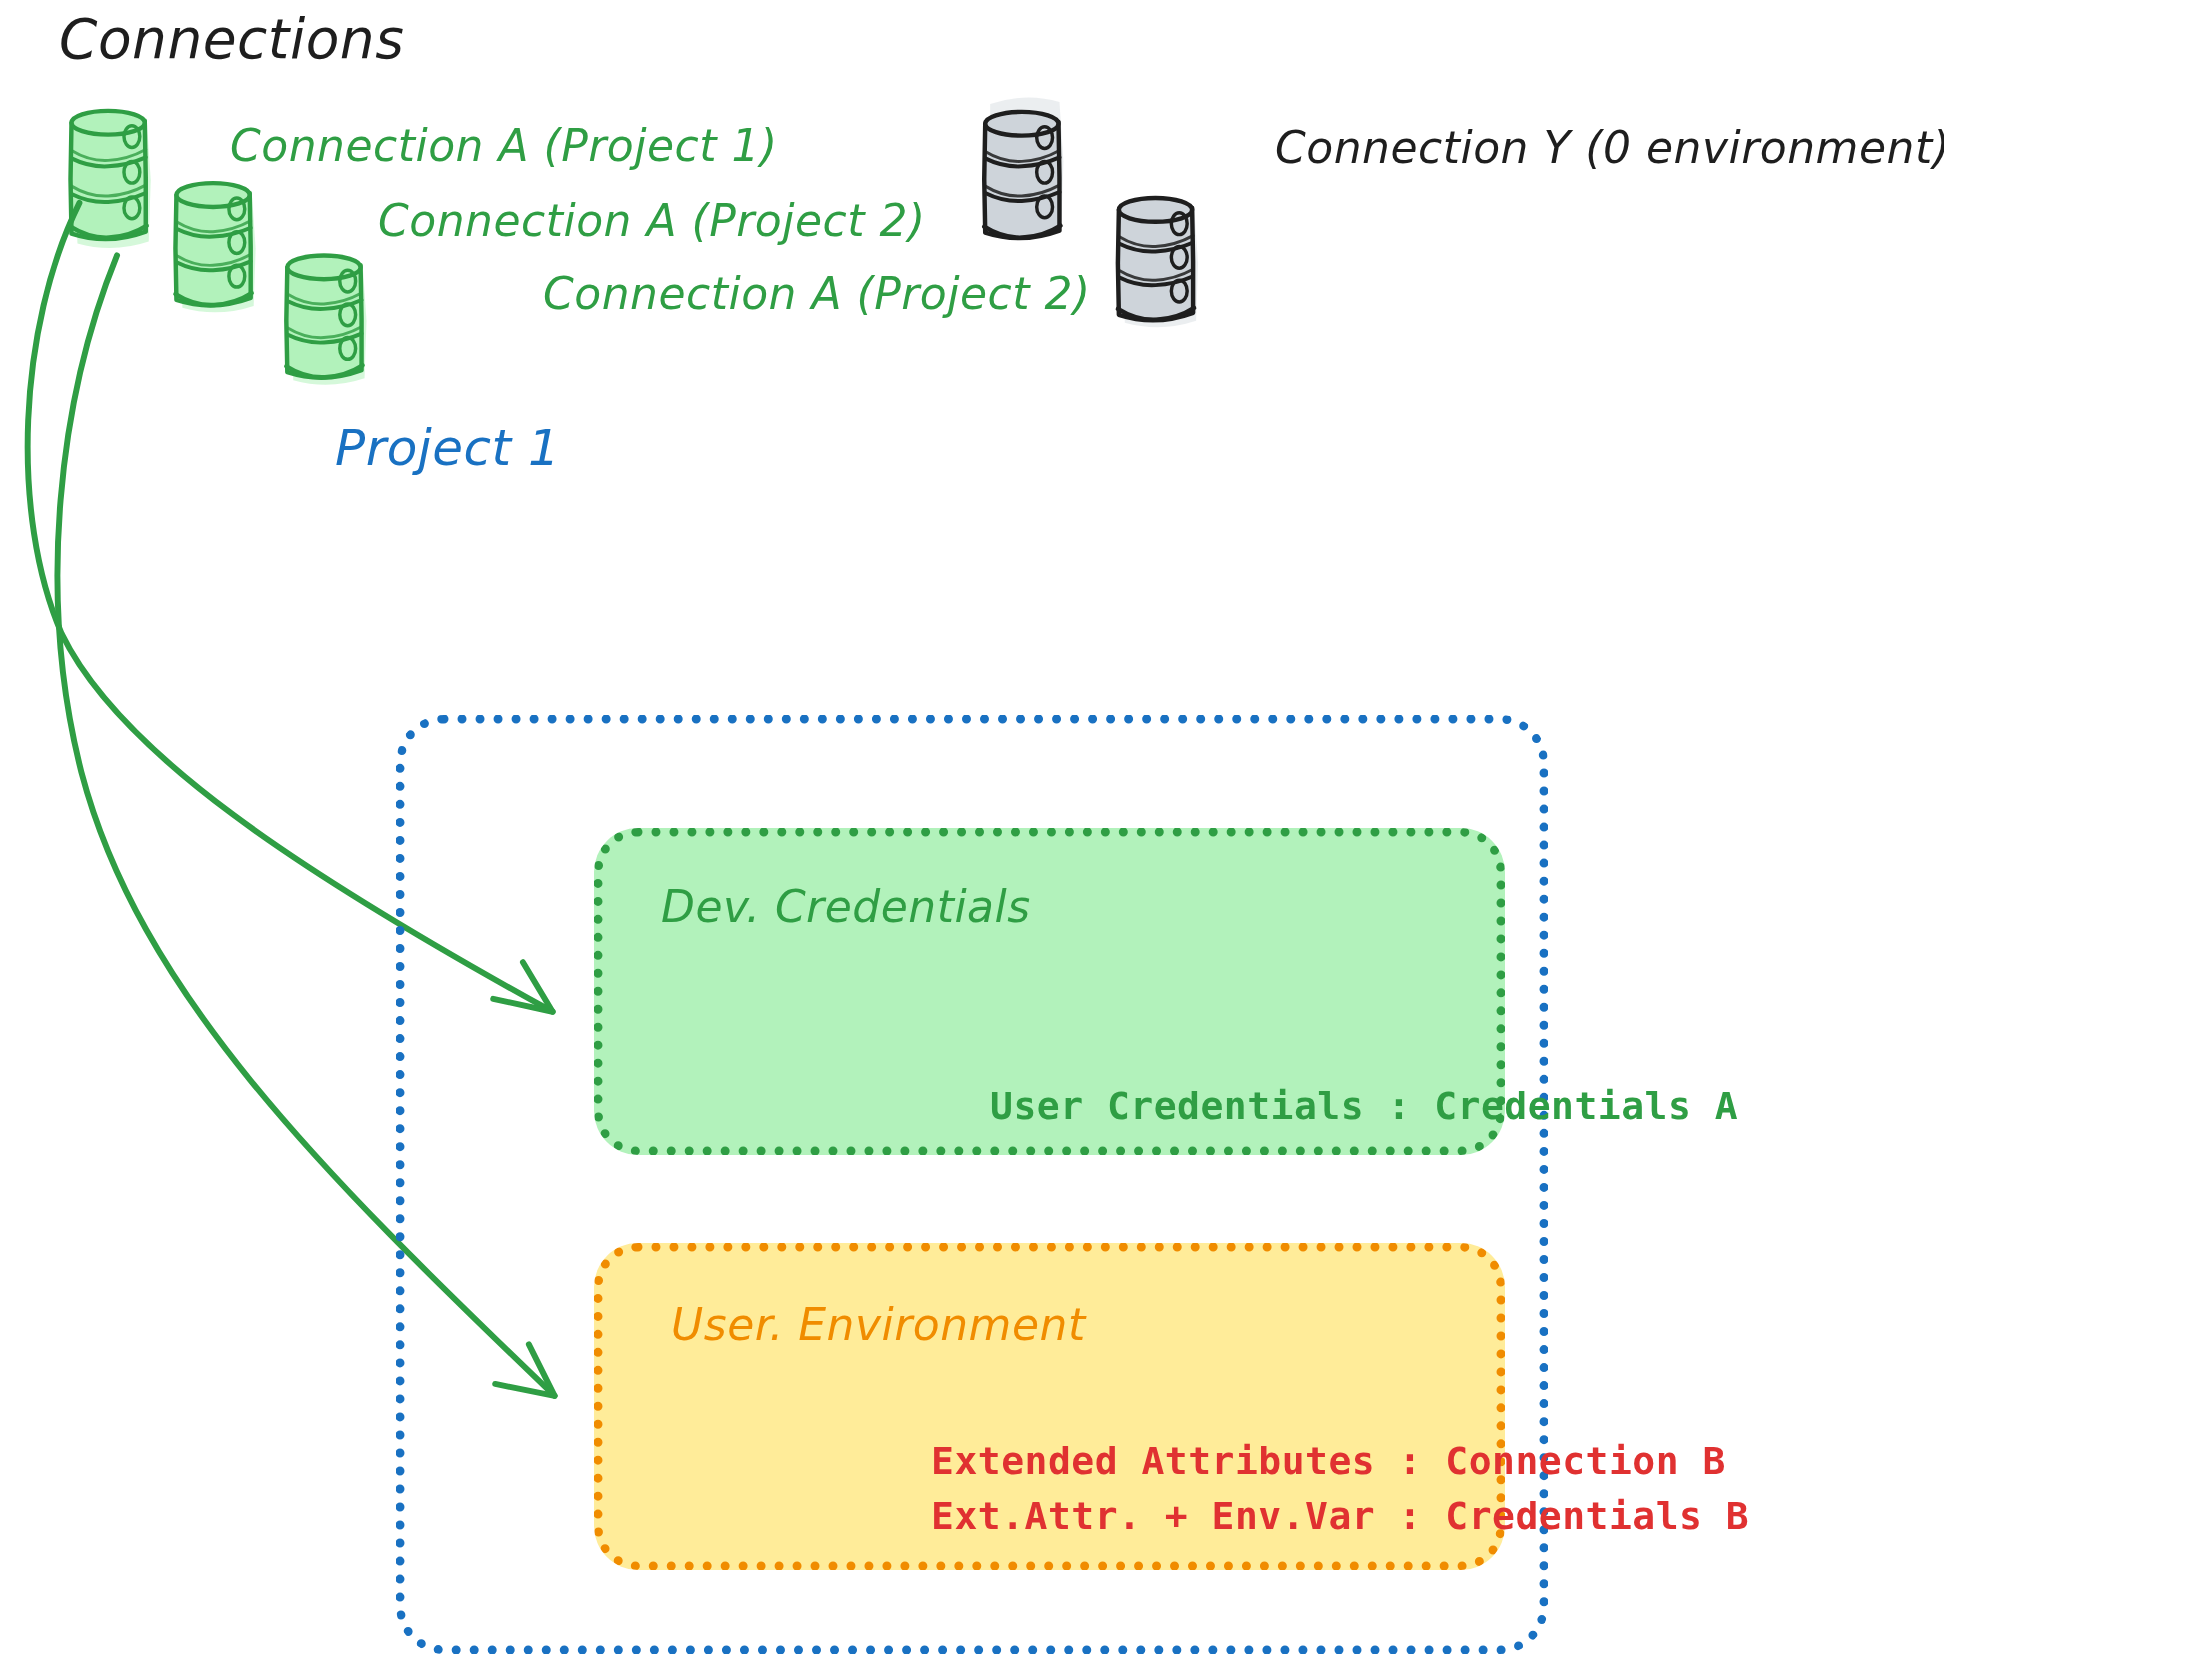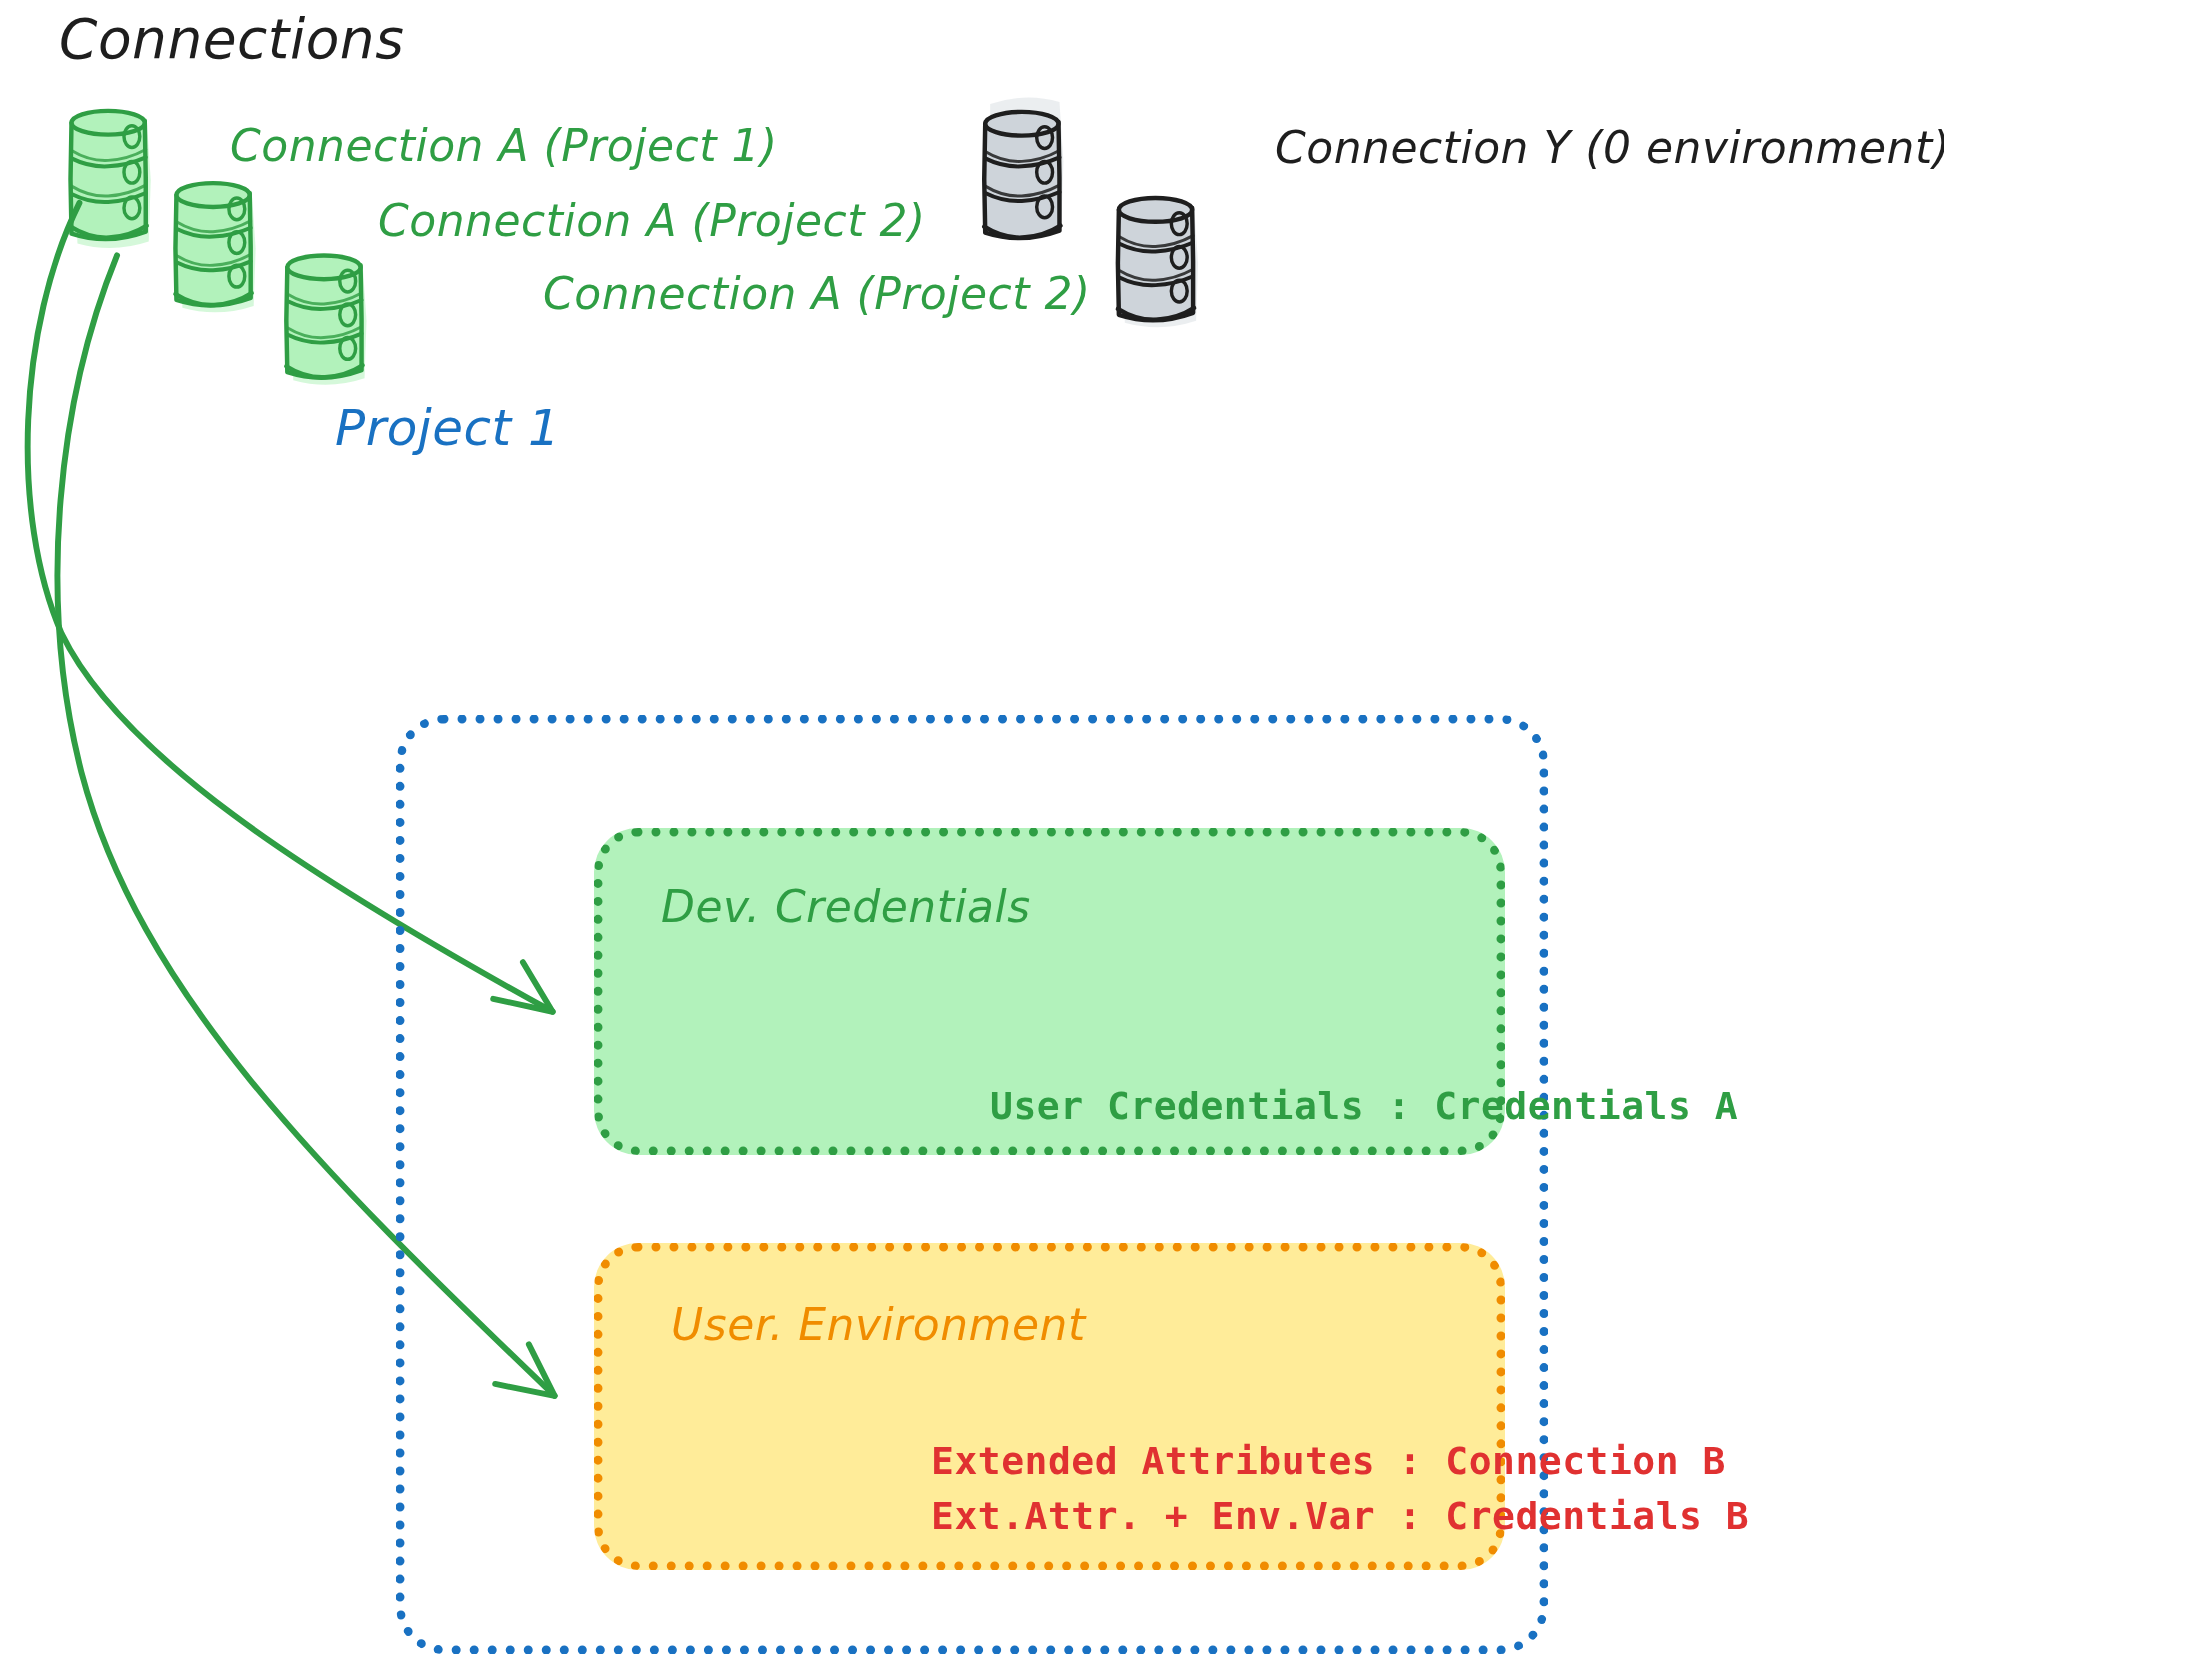--- a/index.html
+++ b/index.html
@@ -55,21 +55,21 @@
     color: #2f9e44;
   }
   .conn-label-dark {
     font-size: 44px;
     color: #1e1e1e;
   }
 
   
   .project-title {
     left: 335px;
-    top: 400px;
+    top: 420px;
     font-size: 50px;
     color: #1971c2;
   }
 
   
   .box {
     position: absolute;
     box-sizing: border-box;
   }
   .box-project {

